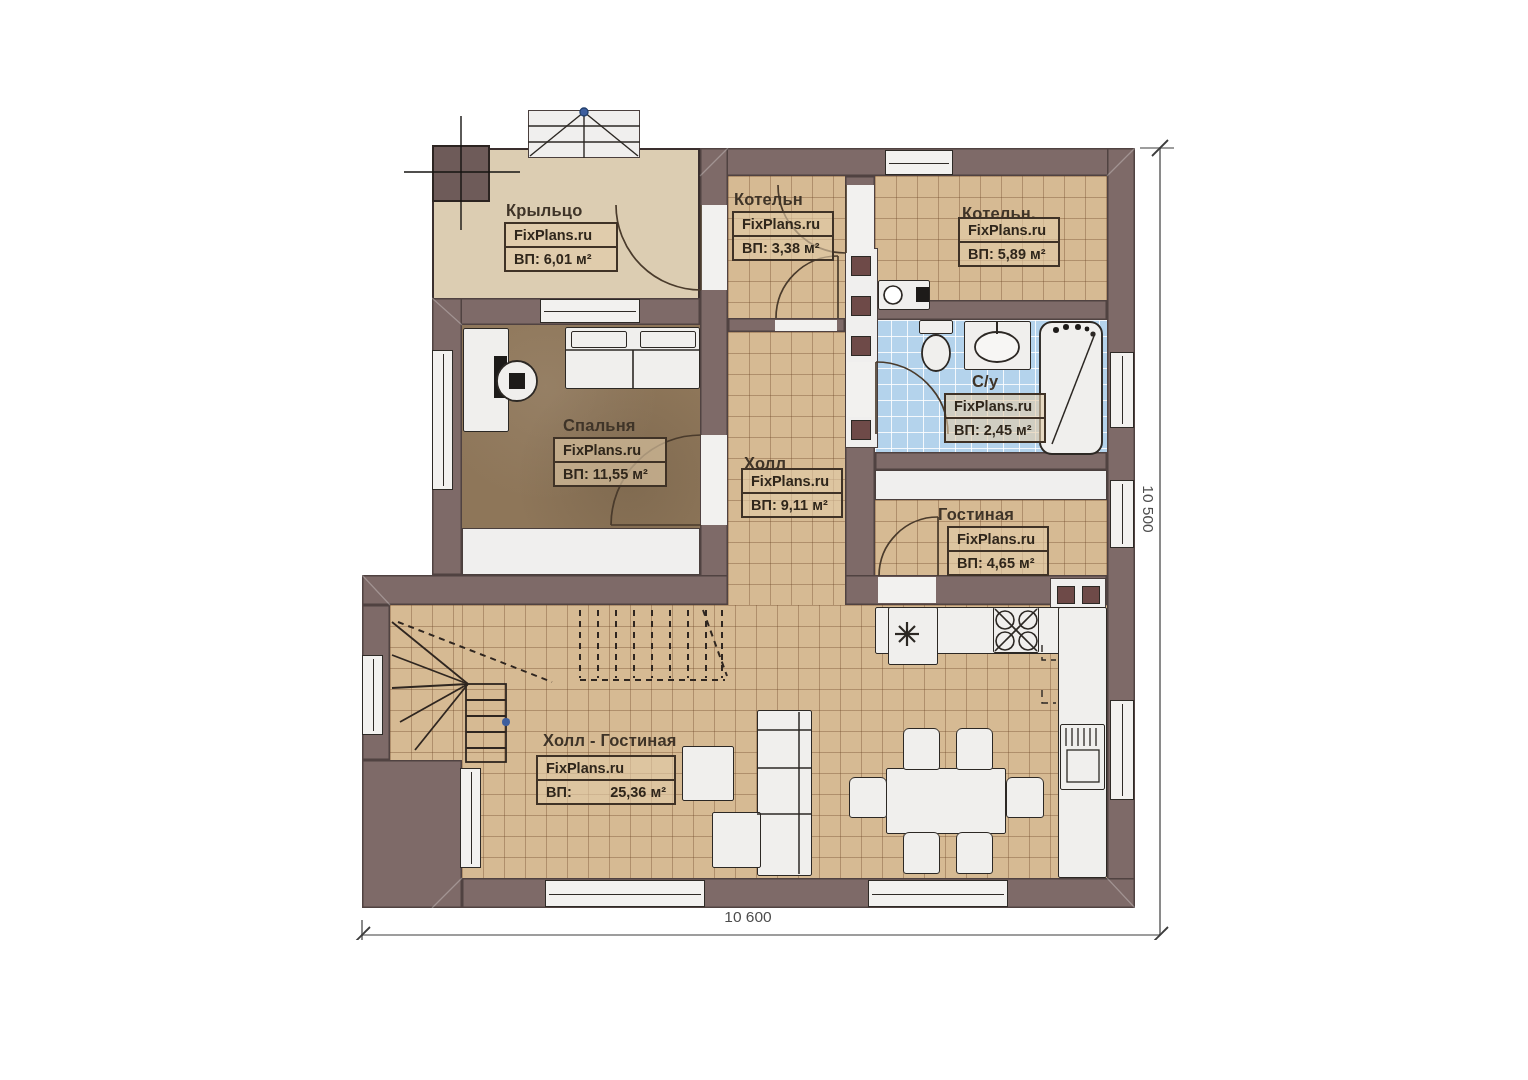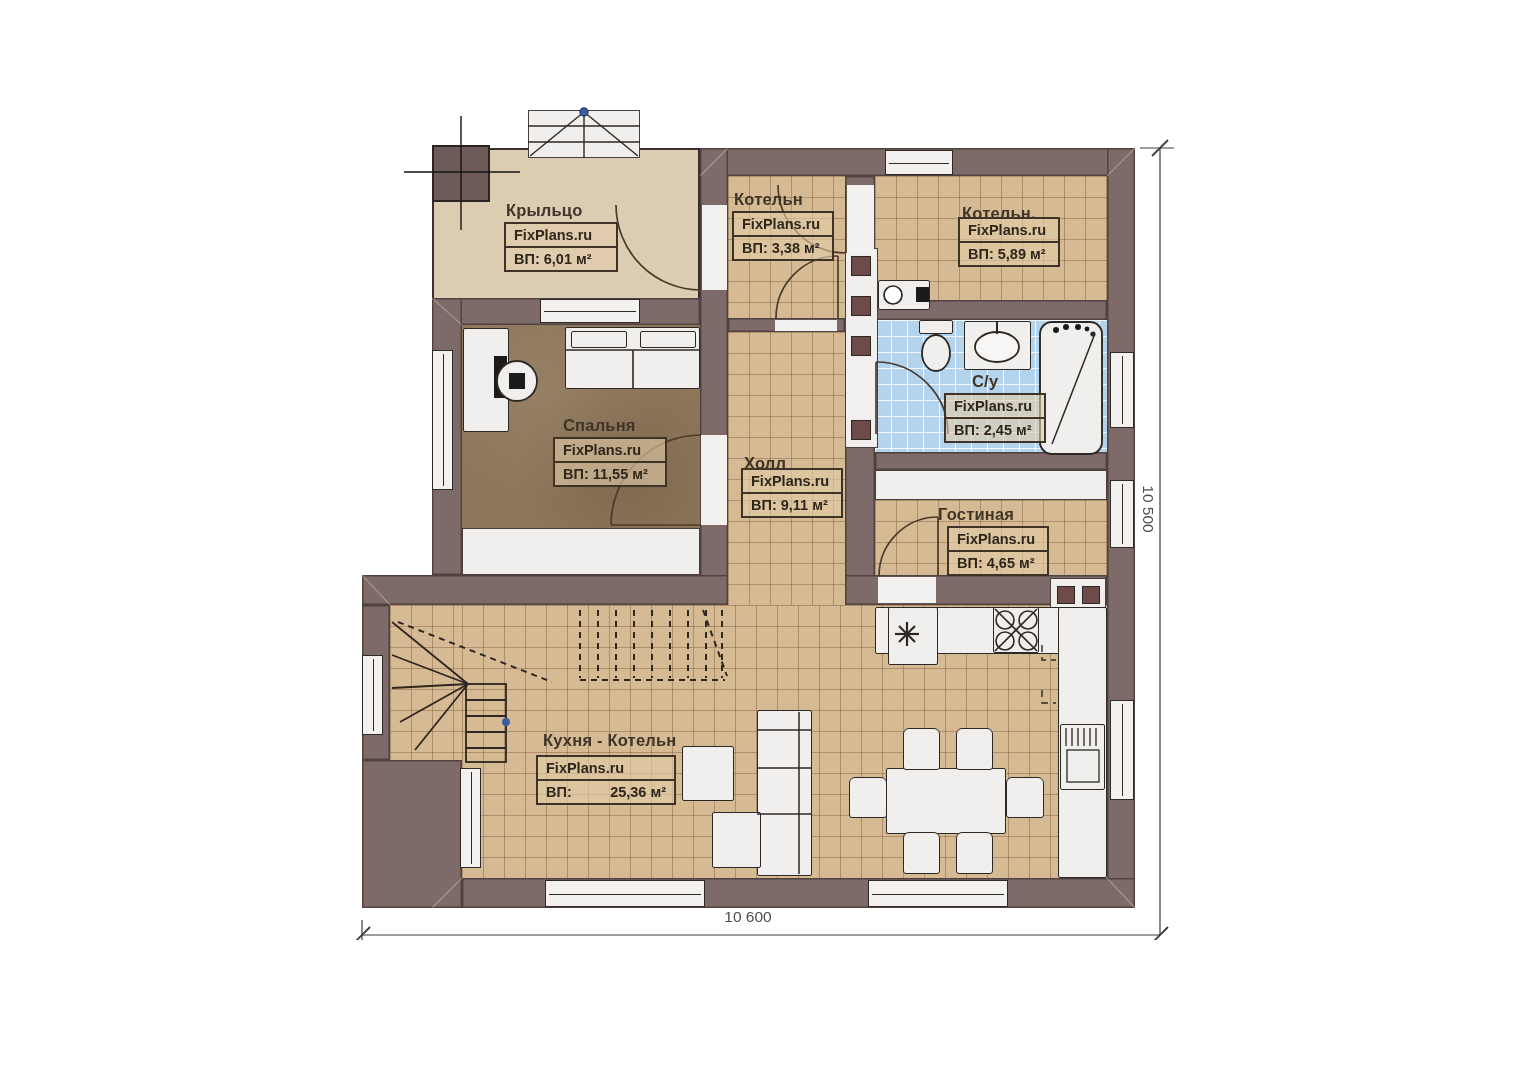--- a/index.html
+++ b/index.html
@@ -315,21 +315,21 @@
     <div class="row">FixPlans.ru</div>
     <div class="row">ВП: 2,45 м²</div>
   </div>
 
   <div class="lbl" style="left:938px;top:505px;">Гостиная</div>
   <div class="box" style="left:947px;top:526px;width:102px;">
     <div class="row">FixPlans.ru</div>
     <div class="row">ВП: 4,65 м²</div>
   </div>
 
-  <div class="lbl" style="left:543px;top:731px;">Кухня - Котельн</div>
+  <div class="lbl" style="left:543px;top:731px;">Холл - Гостиная</div>
   <div class="box" style="left:536px;top:755px;width:140px;">
     <div class="row">FixPlans.ru</div>
     <div class="row row-split">
       <span>ВП:</span>
       <span>25,36 м²</span>
     </div>
   </div>
 
   <div class="dim" style="left:700px;top:908px;width:96px;">10 600</div>
   <div class="dim" style="left:1108px;top:500px;width:80px;transform:rotate(90deg);">10 500</div>

